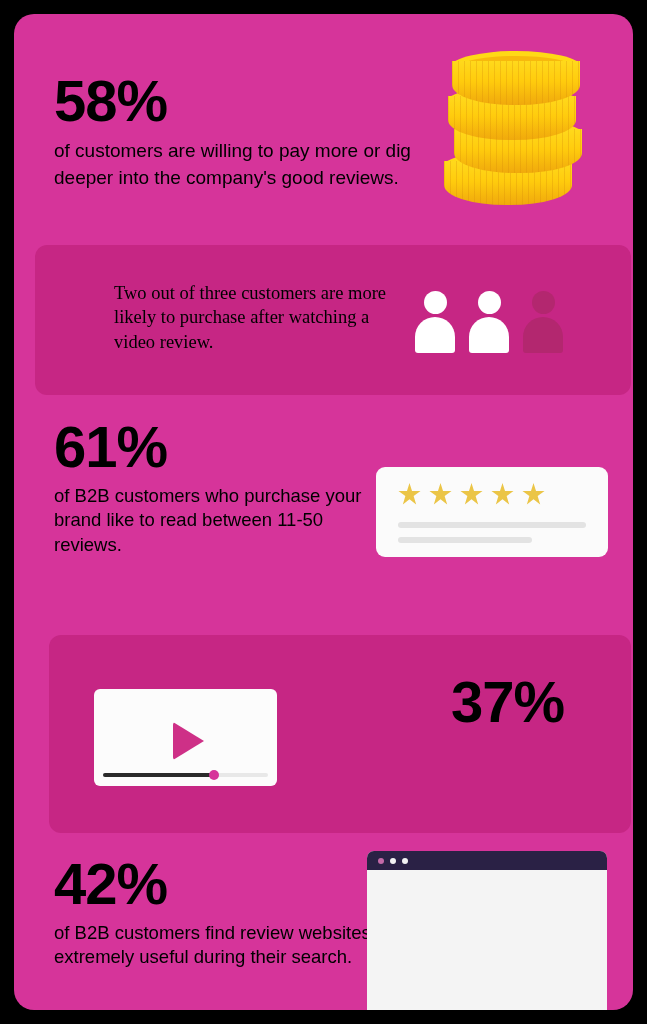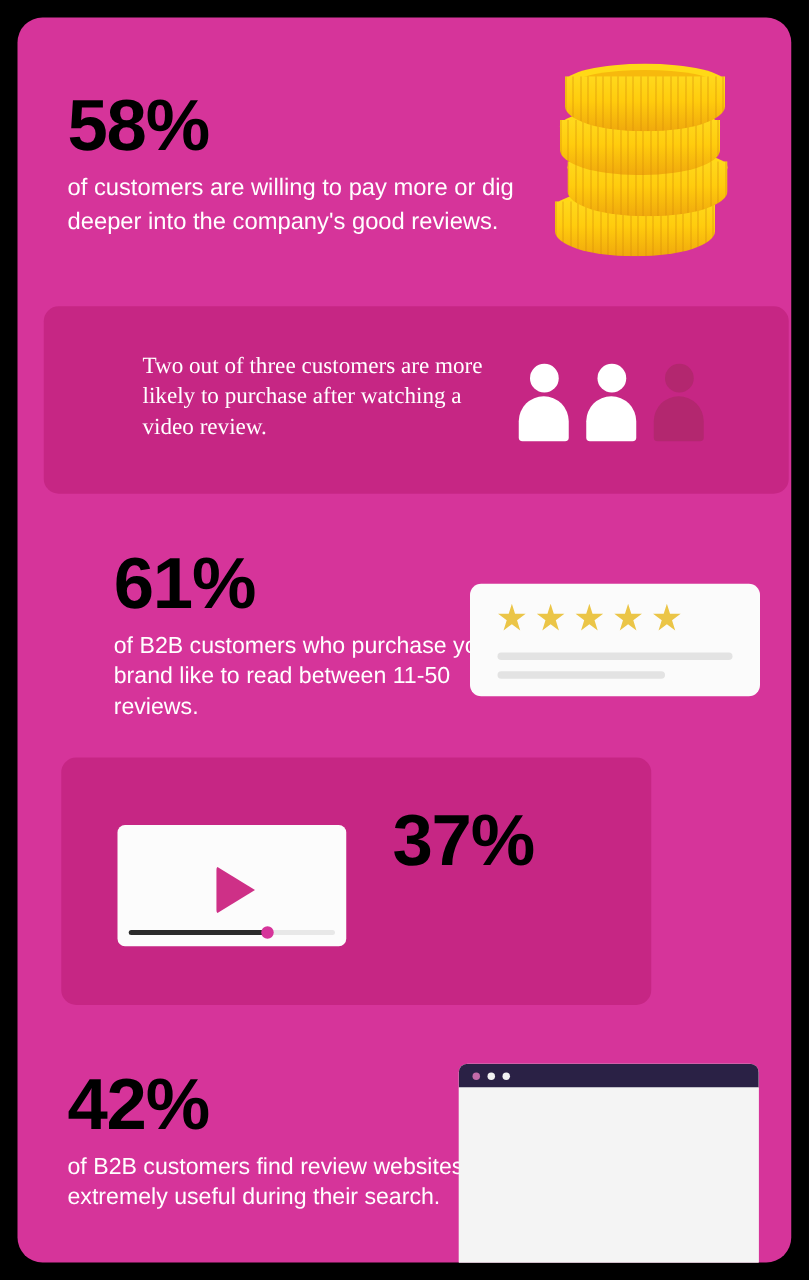--- a/index.html
+++ b/index.html
@@ -45,21 +45,21 @@
     font-size: 58px;
     font-weight: bold;
     color: #000000;
     letter-spacing: -1px;
     line-height: 1;
     margin: 0 0 8px 0;
     white-space: nowrap;
   }
   .body-text {
     font-size: 18.5px;
-    color: #ffffff;
+    color: #000000;
     line-height: 1.32;
     margin: 0;
     font-weight: 400;
   }
   .body-text.big {
     font-size: 19px;
     line-height: 1.42;
   }
 
   
@@ -135,21 +135,21 @@
     width: 40px; height: 36px;
     border-radius: 20px 20px 3px 3px;
   }
   .person.light .head, .person.light .torso { background: #FFFFFF; }
   .person.faded .head, .person.faded .torso { background: #B3276F; }
   #person1 { left: 0px; }
   #person2 { left: 54px; }
   #person3 { left: 108px; }
 
   
-  #block-61 { left: 40px; top: 424px; width: 320px; margin-left: 37px; }
+  #block-61 { left: 40px; top: 404px; width: 320px; }
   #review-card {
     position: absolute;
     left: 362px; top: 453px;
     width: 232px; height: 90px;
     background: #FBFBFB;
     border-radius: 9px;
   }
   #stars {
     position: absolute;
     left: 22px; top: 16px;
@@ -165,22 +165,22 @@
     position: absolute;
     background: #E3E3E3;
     border-radius: 3px;
     height: 6px;
   }
   #skel1 { left: 22px; top: 55px; width: 188px; }
   #skel2 { left: 22px; top: 70px; width: 134px; }
 
   
   #panel-testimonial {
-    left: 35px; top: 592px;
-    width: 472px; height: 198px;
+    left: 35px; top: 621px;
+    width: 582px; height: 198px; text-align: right;
   }
   #video-player {
     position: absolute;
     left: 45px; top: 54px;
     width: 183px; height: 97px;
     background: #FCFCFC;
     border-radius: 6px;
   }
   #play-triangle {
     position: absolute;

